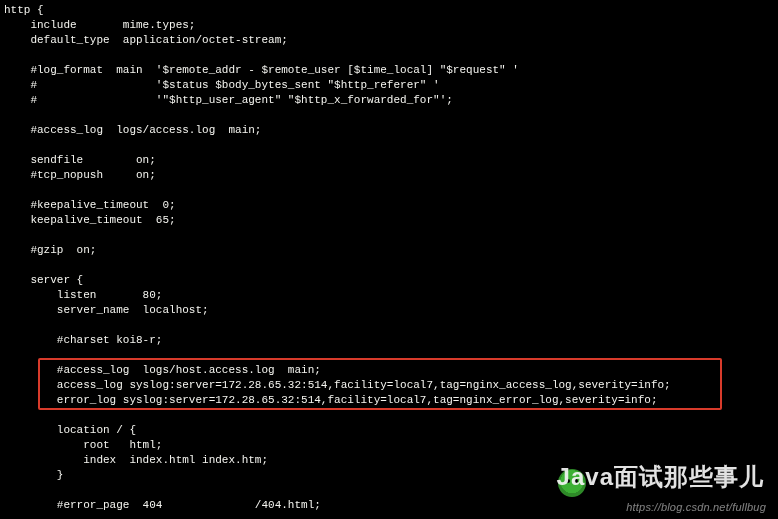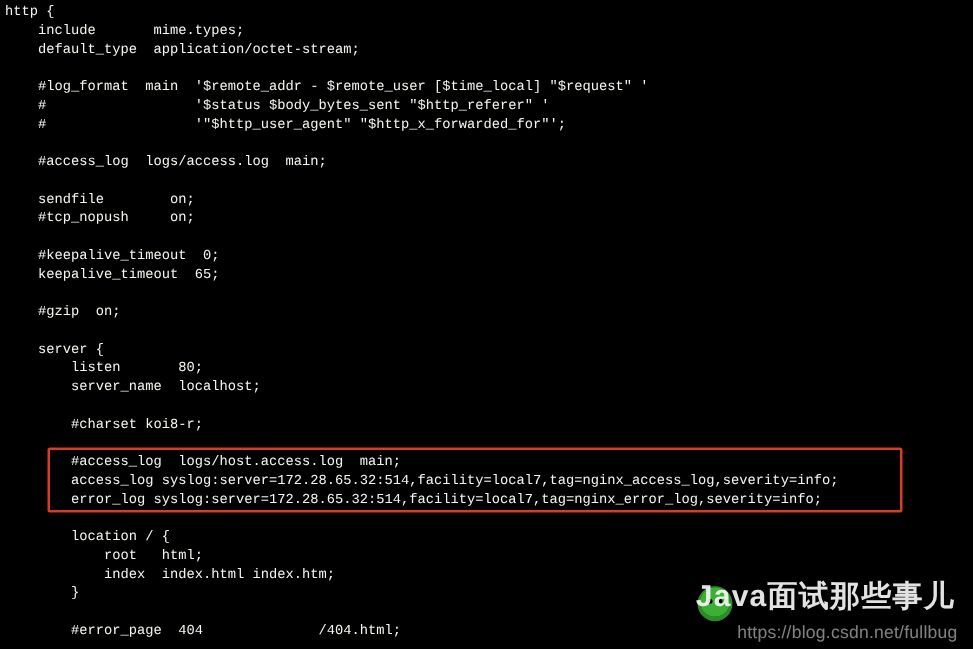--- a/index.html
+++ b/index.html
@@ -24,24 +24,25 @@
     position: absolute;
     border: 2px solid #d93b2b;
     border-radius: 2px;
     pointer-events: none;
   }
   .watermark-text {
     position: absolute;
     right: 12px;
     bottom: 6px;
     font-family: Arial, sans-serif;
-    font-size: 14px;
+    font-size: 11px;
     color: rgba(235,235,235,0.55);
     text-align: right;
     letter-spacing: 0.2px;
+    font-style: italic;
   }
   .wm-logo {
     position: absolute;
     right: 192px;
     bottom: 22px;
     width: 28px;
     height: 28px;
     border-radius: 50%;
     background: radial-gradient(circle at 50% 45%, #3cb034 0 55%, #2e8a28 56% 100%);
     display: flex;

